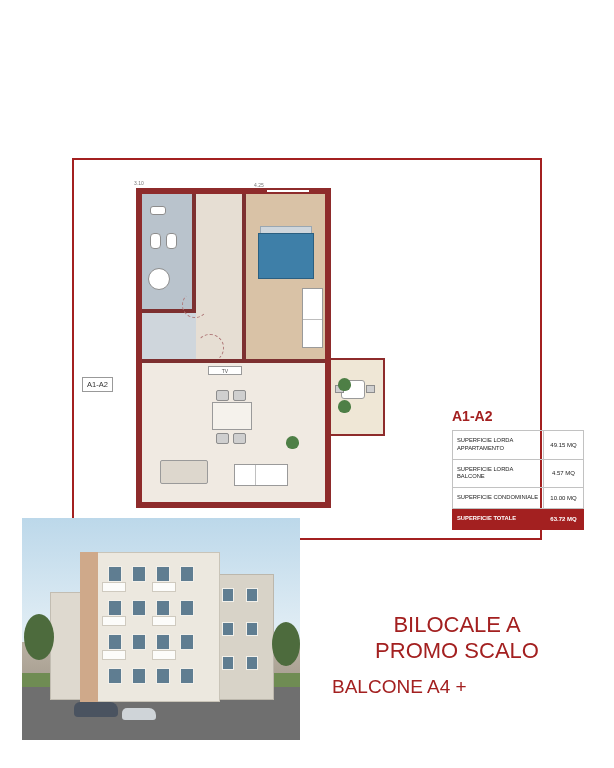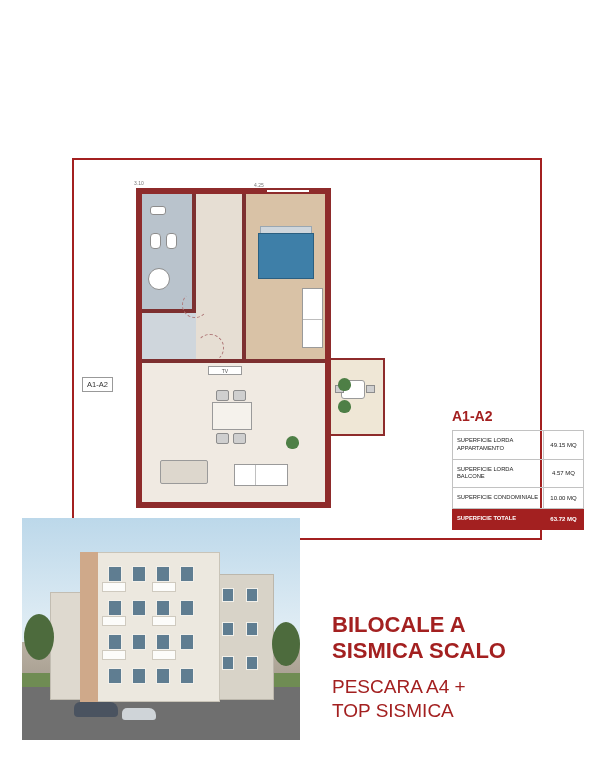--- a/index.html
+++ b/index.html
@@ -390,23 +390,24 @@
   }
 
   
   .copy {
     position: absolute;
     left: 332px; top: 612px;
     width: 250px;
   }
   .copy-strong {
     color: #a32020;
-    font-weight: bold;
+    font-weight: normal;
     font-size: 22px;
     line-height: 1.2;
+    text-align: center;
   }
   .copy-sub {
     color: #a32020;
     font-size: 19px;
     line-height: 1.25;
     margin-top: 10px;
   }
 </style>
 </head>
 <body>
@@ -541,18 +542,17 @@
     <div class="win" style="left:224px; top:138px; width:12px; height:14px;"></div>
 
     <div class="tree" style="left:2px; top:96px; width:30px; height:46px;"></div>
     <div class="tree" style="left:250px; top:104px; width:28px; height:44px;"></div>
     <div class="car" style="left:52px; top:184px;"></div>
     <div class="car2" style="left:100px; top:190px;"></div>
   </div>
 
   <div class="copy">
     <div class="copy-strong">BILOCALE A</div>
-    <div class="copy-strong">SISMICA SCALO</div>
-    <div class="copy-sub">PESCARA A4 +</div>
-    <div class="copy-sub" style="margin-top:0;">TOP SISMICA</div>
+    <div class="copy-strong">PROMO SCALO</div>
+    <div class="copy-sub">BALCONE A4 +</div>
   </div>
 
 </div>
 
 </body></html>

